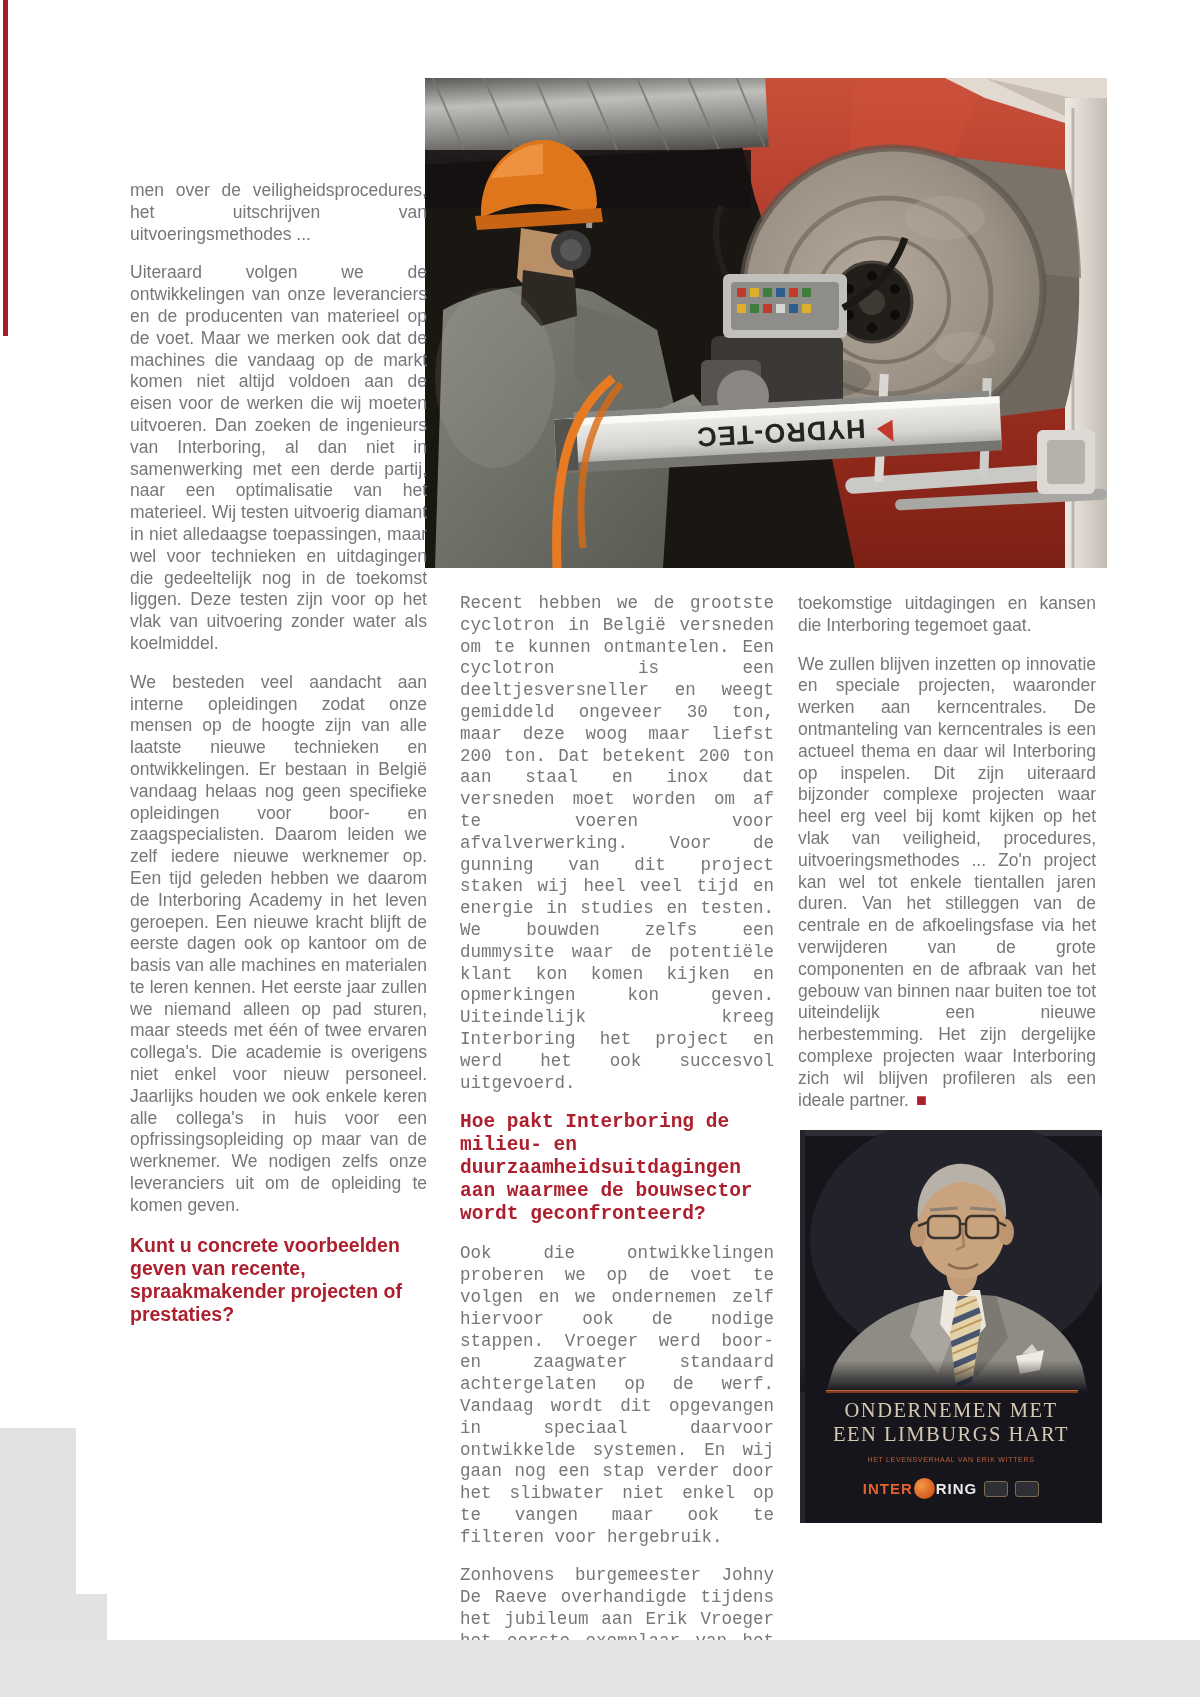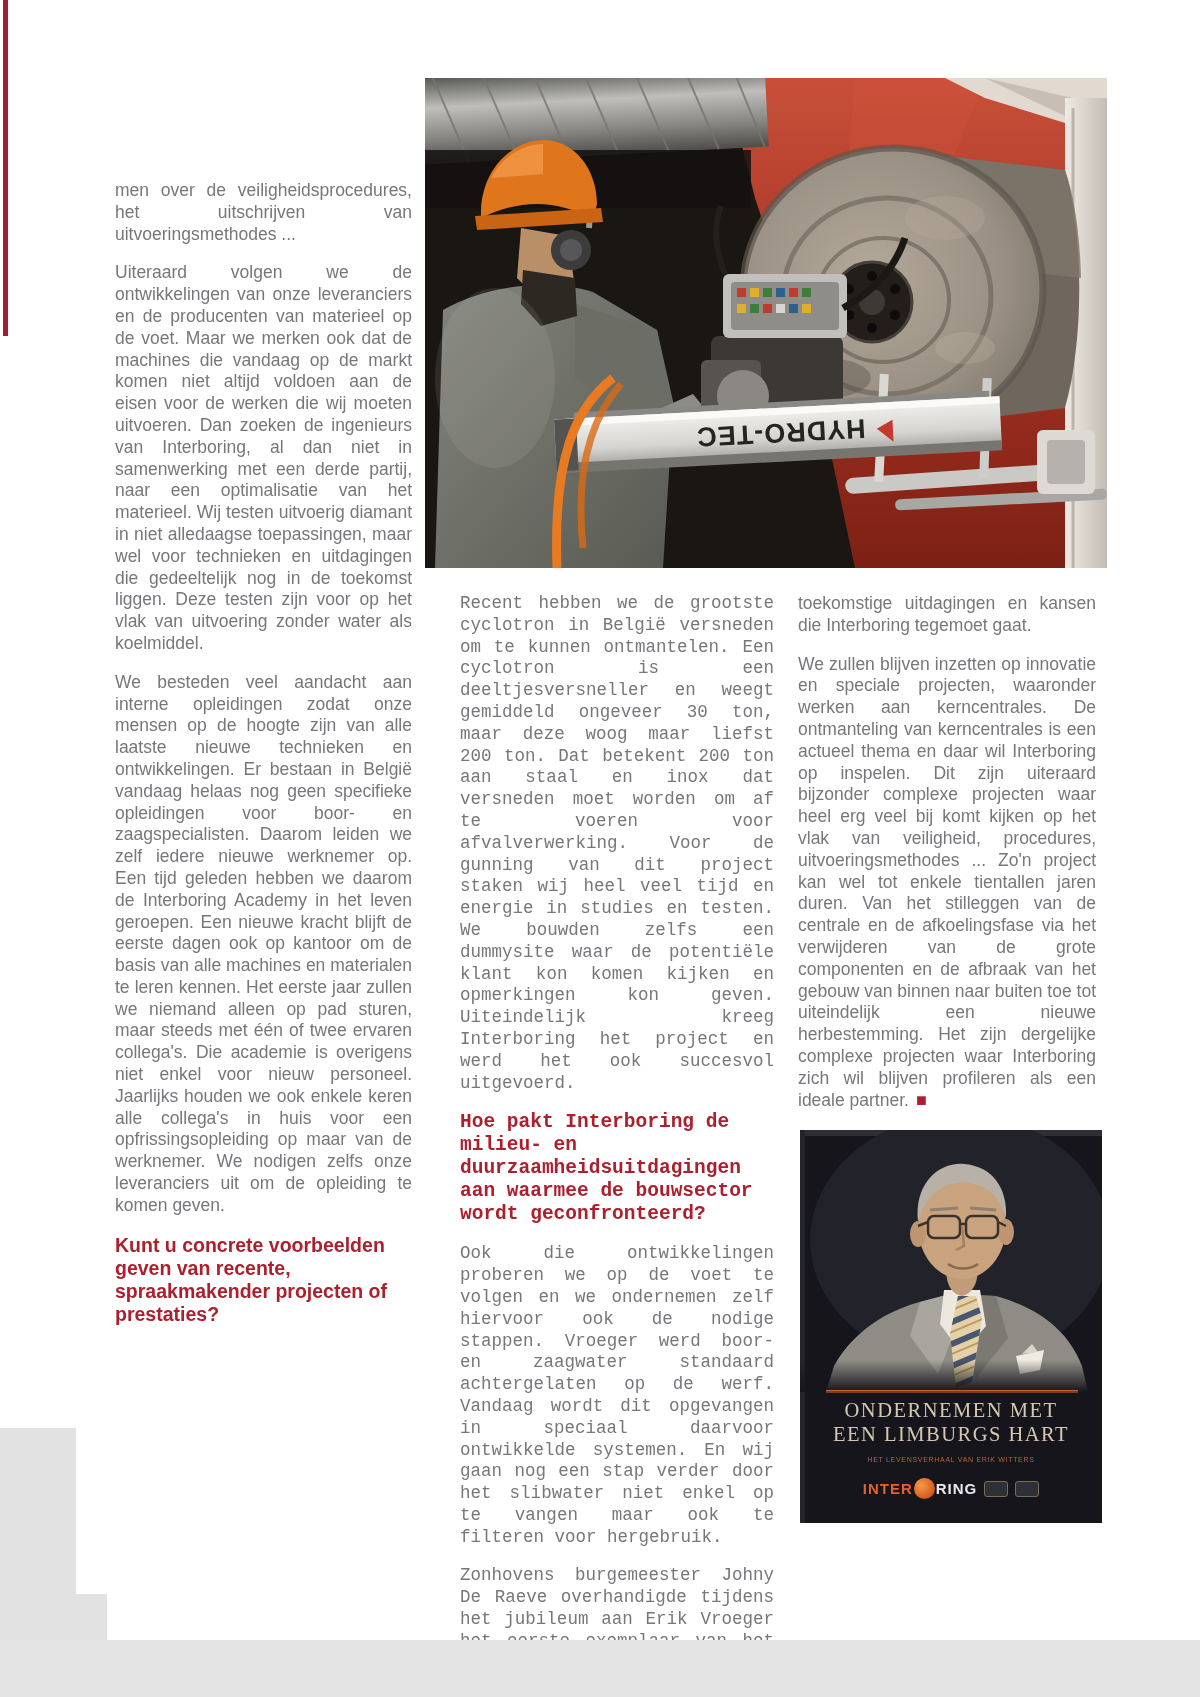--- a/index.html
+++ b/index.html
@@ -4,21 +4,21 @@
 <style>
   html,body{margin:0;padding:0;background:#ffffff;}
   #page{position:relative;width:1200px;height:1697px;background:#ffffff;overflow:hidden;
         font-family:"Liberation Sans",sans-serif;}
   .red-edge{position:absolute;left:3px;top:0;width:5px;height:336px;background:#A41E2F;}
 
   
   .col{position:absolute;color:#76777B;font-size:17.5px;line-height:21.8px;text-align:justify;}
   .col p{margin:0 0 17px 0;}
   .col h2{color:#AE1F2E;font-size:19.5px;line-height:23px;font-weight:bold;margin:12px 0 17px 0;text-align:left;}
-  .col-left{left:115px;top:180px;width:297px;}
+  .col-left{left:130px;top:180px;width:297px;}
   .col-mid{left:460px;top:593px;width:314px;font-family:Liberation Mono, monospace;}
   .col-right{left:798px;top:593px;width:298px;}
   .it{font-style:italic;}
   .endsq{color:#AE1F2E;font-size:18px;margin-left:7px;}
 
   
   .photo-worker{position:absolute;left:425px;top:78px;width:682px;height:490px;display:block;}
 
   
   .photo-book{position:absolute;left:800px;top:1130px;width:302px;height:393px;background:#15151B;overflow:hidden;}

